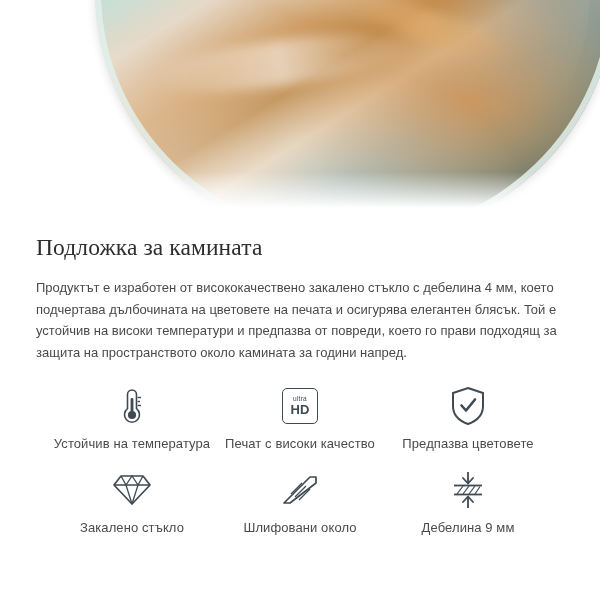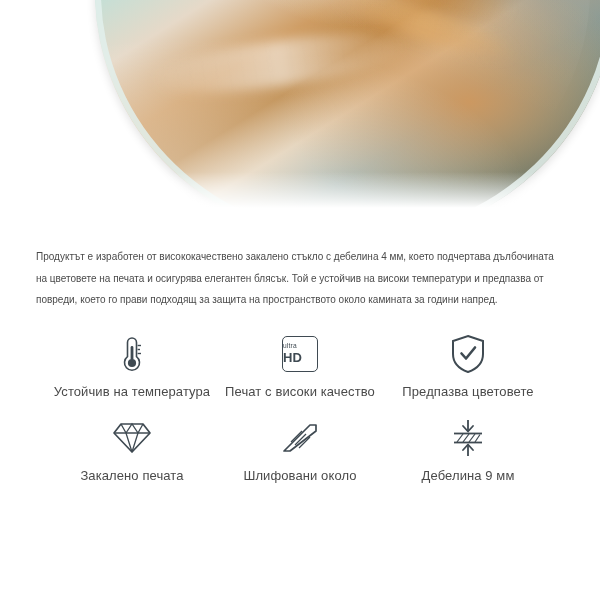--- a/index.html
+++ b/index.html
@@ -108,21 +108,21 @@
     color: #2e2e2e;
     font-weight: 400;
     margin: 0;
     letter-spacing: 0.1px;
   }
   .headline .line2 {
     display: block;
   }
   .body-copy {
     margin: 14px 0 12px 0;
-    font-size: 10px;
+    font-size: 13px;
     line-height: 21.5px;
     color: #4a4a4a;
     max-width: 528px;
   }
 
   
   .features {
     margin-top: 20px;
     display: grid;
     grid-template-columns: repeat(3, 1fr);
@@ -150,21 +150,21 @@
     text-align: center;
     letter-spacing: 0.1px;
   }
   .hd-badge {
     width: 34px;
     height: 34px;
     border: 1.6px solid #3f4a52;
     border-radius: 5px;
     display: flex;
     flex-direction: column;
-    align-items: flex-start;
+    align-items: center;
     justify-content: center;
     line-height: 1;
   }
   .hd-badge .ultra {
     font-size: 6.6px;
     letter-spacing: 0.2px;
     color: #3f4a52;
   }
   .hd-badge .hd {
     font-size: 13px;
@@ -185,20 +185,21 @@
     <div class="hero-vein v2"></div>
     <div class="hero-vein v3"></div>
 
     <div class="hero-disc-gloss"></div>
     <div class="hero-disc-edge"></div>
     <div class="hero-fade"></div>
   </div>
 
   <div class="content">
     <h1 class="headline">
+      <span>Подложка за камината</span>
     </h1>
 
     <p class="body-copy">Продуктът е изработен от висококачествено закалено стъкло с дебелина 4 мм, което подчертава дълбочината на цветовете на печата и осигурява елегантен блясък. Той е устойчив на високи температури и предпазва от повреди, което го прави подходящ за защита на пространството около камината за години напред.</p>
 
     <div class="features">
 
       <div class="feature">
         <div class="feature-icon">
           <svg width="24" height="40" viewBox="0 0 24 40">
             <path d="M12 4 a4.5 4.5 0 0 1 4.5 4.5 v14.2 a7.5 7.5 0 1 1 -9 0 V8.5 A4.5 4.5 0 0 1 12 4 z" fill="none" stroke="#3f4a52" stroke-width="1.6"></path>
@@ -235,21 +236,21 @@
       <div class="feature">
         <div class="feature-icon">
           <svg width="40" height="34" viewBox="0 0 40 34">
             <path d="M9 3 H31 L38 12 L20 31 L2 12 Z" fill="none" stroke="#3f4a52" stroke-width="1.7" stroke-linejoin="round"></path>
             <path d="M2 12 H38" stroke="#3f4a52" stroke-width="1.5"></path>
             <path d="M9 3 L14 12 L20 31" fill="none" stroke="#3f4a52" stroke-width="1.3"></path>
             <path d="M31 3 L26 12 L20 31" fill="none" stroke="#3f4a52" stroke-width="1.3"></path>
             <path d="M14 12 L20 3 L26 12" fill="none" stroke="#3f4a52" stroke-width="1.3"></path>
           </svg>
         </div>
-        <div class="feature-label">Закалено печата</div>
+        <div class="feature-label">Закалено стъкло</div>
       </div>
 
       <div class="feature">
         <div class="feature-icon">
           <svg width="40" height="34" viewBox="0 0 40 34">
             <path d="M4 30 L30 4 L36 4 L36 10 L10 30 Z" fill="none" stroke="#3f4a52" stroke-width="1.7" stroke-linejoin="round"></path>
             <line x1="15" y1="24" x2="26" y2="13" stroke="#3f4a52" stroke-width="1.3"></line>
             <line x1="19" y1="27" x2="30" y2="16" stroke="#3f4a52" stroke-width="1.3"></line>
             <line x1="11" y1="21" x2="22" y2="10" stroke="#3f4a52" stroke-width="1.3"></line>
           </svg>

